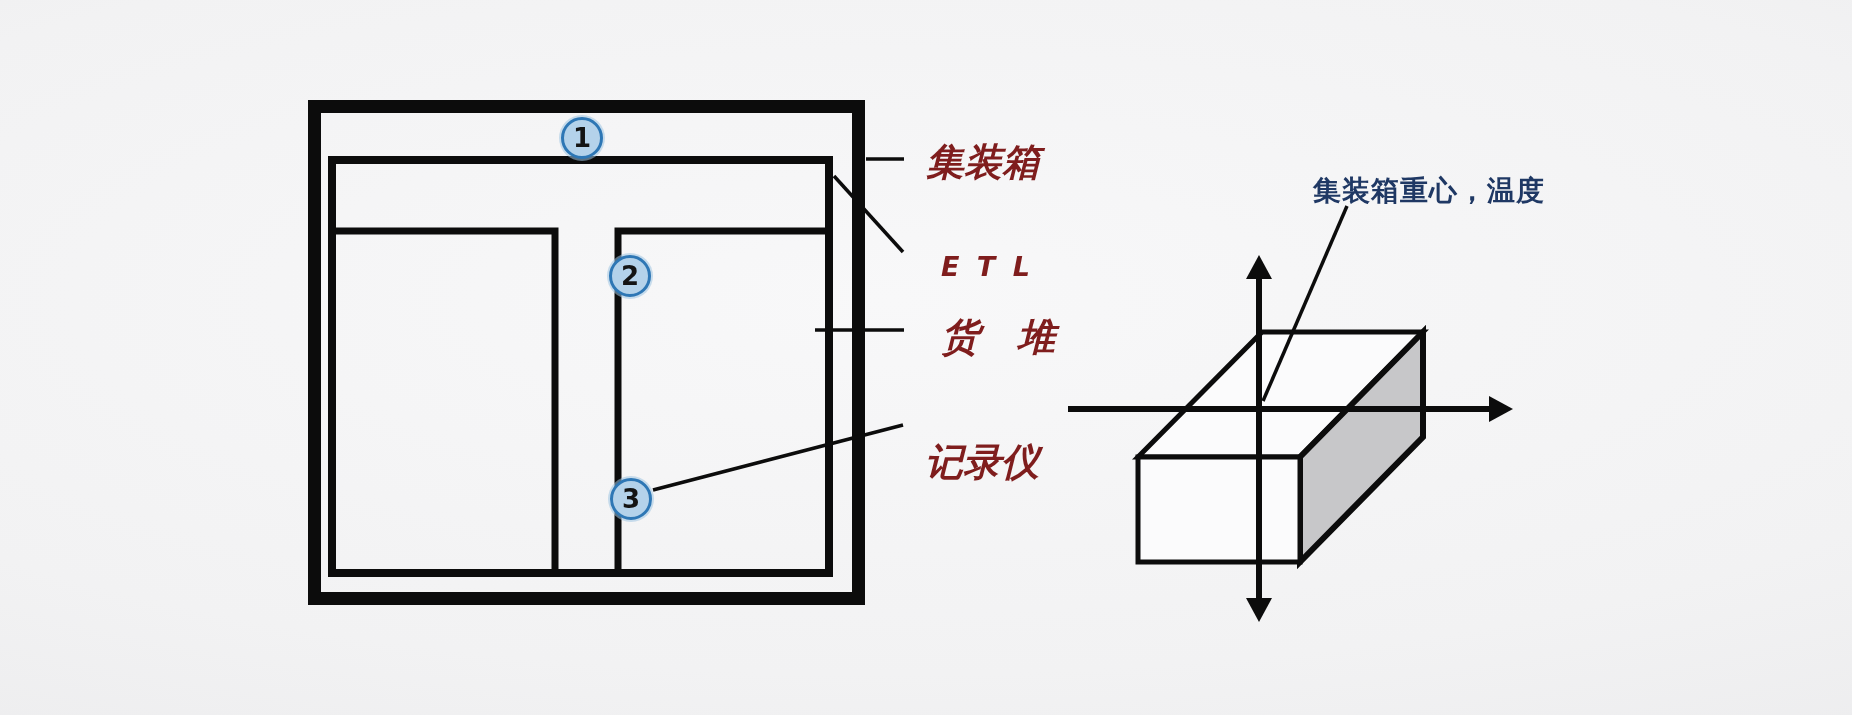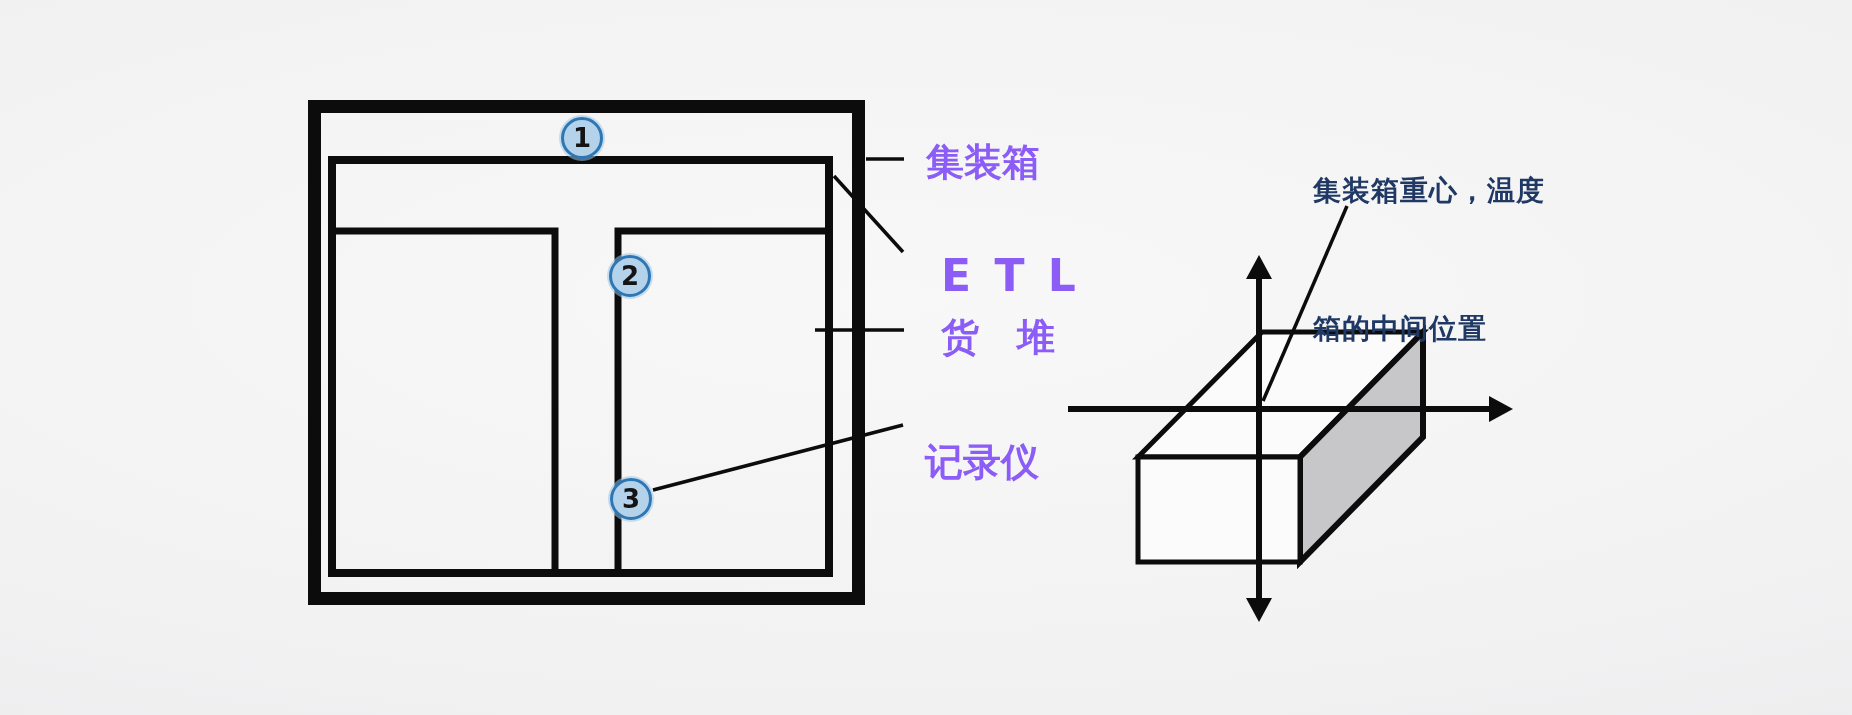--- a/index.html
+++ b/index.html
@@ -13,24 +13,24 @@
 
   .marker{
     position:absolute;width:36px;height:36px;border-radius:50%;
     background:#b4d2ea;border:3px solid #2e77b5;
     display:flex;align-items:center;justify-content:center;
     font-size:26px;font-weight:700;color:#141414;line-height:1;
     box-shadow:0 0 0 2px rgba(158,196,226,.55);
     z-index:3;
   }
   .callout-label{
-    position:absolute;color:#8b5cf6;font-weight:600;
-    font-size:38px;line-height:1.1;white-space:pre;z-index:2;
+    position:absolute;color:#7f1d1d;font-weight:600;
+    font-size:38px;line-height:1.1;white-space:pre;z-index:2;font-style:italic;
   }
-  .etl-label{font-size:44px;letter-spacing:4px;font-weight:600;}
+  .etl-label{font-size:27px;letter-spacing:4px;font-weight:600;}
   .note{
     position:absolute;left:1313px;top:76px;width:256px;z-index:2;
     color:#1f3864;font-size:28px;font-weight:600;line-height:46px;
     letter-spacing:1px;white-space:pre;
   }
 </style>
 </head>
 <body>
 
 <div class="stage">
@@ -65,16 +65,15 @@
   <div class="marker" style="left:609px;top:255px;">2</div>
   <div class="marker" style="left:610px;top:478px;">3</div>
 
   <div class="callout-label" style="left:926px;top:142px;">集装箱</div>
   <div class="callout-label etl-label" style="left:941px;top:252px;">E T L</div>
   <div class="callout-label" style="left:941px;top:317px;">货　堆</div>
   <div class="callout-label" style="left:925px;top:414px;margin-top:28px;">记录仪</div>
 
   <div class="note">
     <div>集装箱重心，温度</div>
-    <div>箱的中间位置</div>
   </div>
 
 </div>
 
 </body></html>

